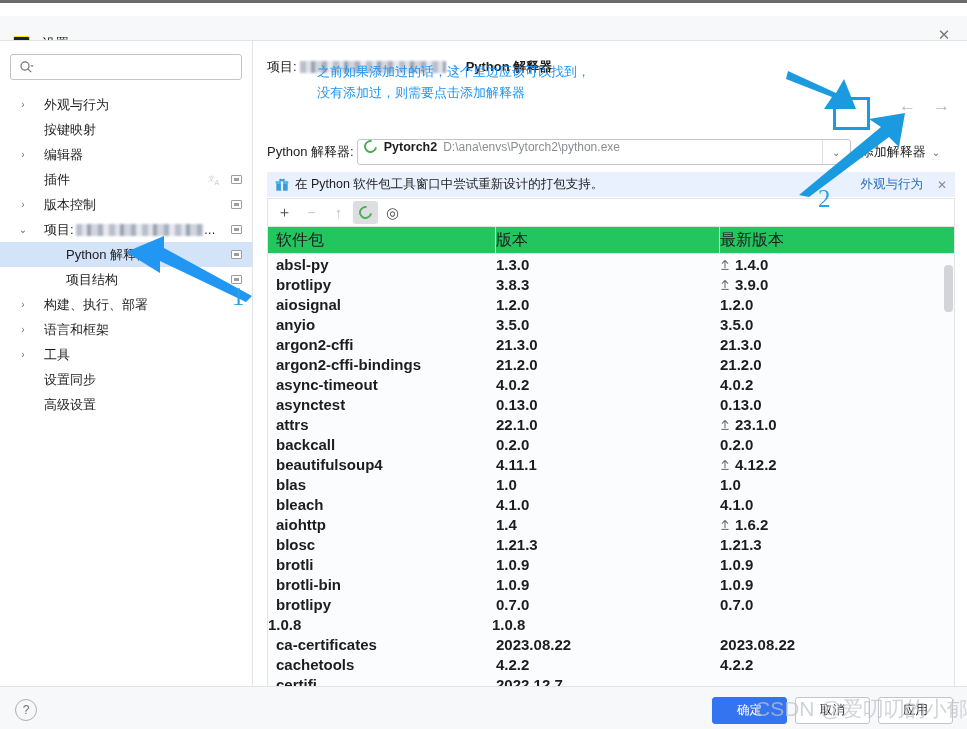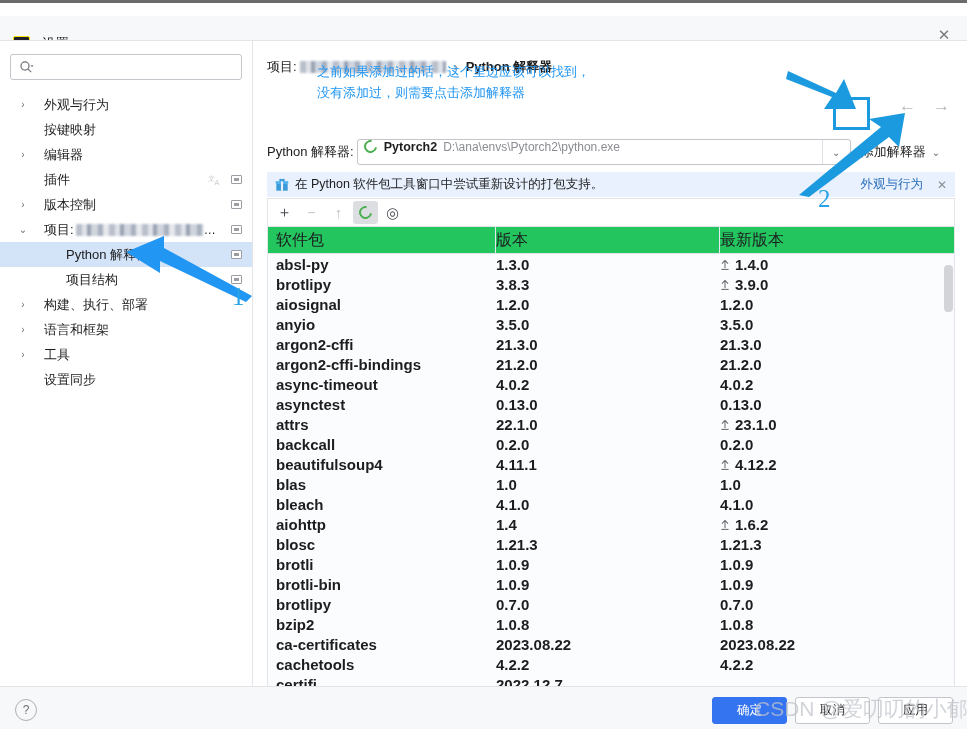--- a/index.html
+++ b/index.html
@@ -361,20 +361,24 @@
           <div class="chev">›</div>
           <span class="tree-label">语言和框架</span>
         </div>
         <div class="tree-row lvl1">
           <div class="chev">›</div>
           <span class="tree-label">工具</span>
         </div>
         <div class="tree-row lvl1">
           <div class="chev blank">›</div>
           <span class="tree-label">设置同步</span>
+        </div>
+        <div class="tree-row lvl1">
+          <div class="chev blank">›</div>
+          <span class="tree-label">高级设置</span>
         </div>
       </div>
   </div>
 
   <div class="main">
 
     <div class="breadcrumb">
       <span>项目:</span>
       <span class="blurname" style="width:146px;margin-left:3px"></span>
       <span class="bc-sep">›</span>
@@ -549,21 +553,20 @@
             <div class="col-a">brotli-bin</div>
             <div class="col-b">1.0.9</div>
             <div class="col-c">1.0.9</div>
           </div>
           <div class="pkg-row">
             <div class="col-a">brotlipy</div>
             <div class="col-b">0.7.0</div>
             <div class="col-c">0.7.0</div>
           </div>
           <div class="pkg-row">
-            <div class="col-a">bzip2</div>
             <div class="col-b">1.0.8</div>
             <div class="col-c">1.0.8</div>
           </div>
           <div class="pkg-row">
             <div class="col-a">ca-certificates</div>
             <div class="col-b">2023.08.22</div>
             <div class="col-c">2023.08.22</div>
           </div>
           <div class="pkg-row">
             <div class="col-a">cachetools</div>

